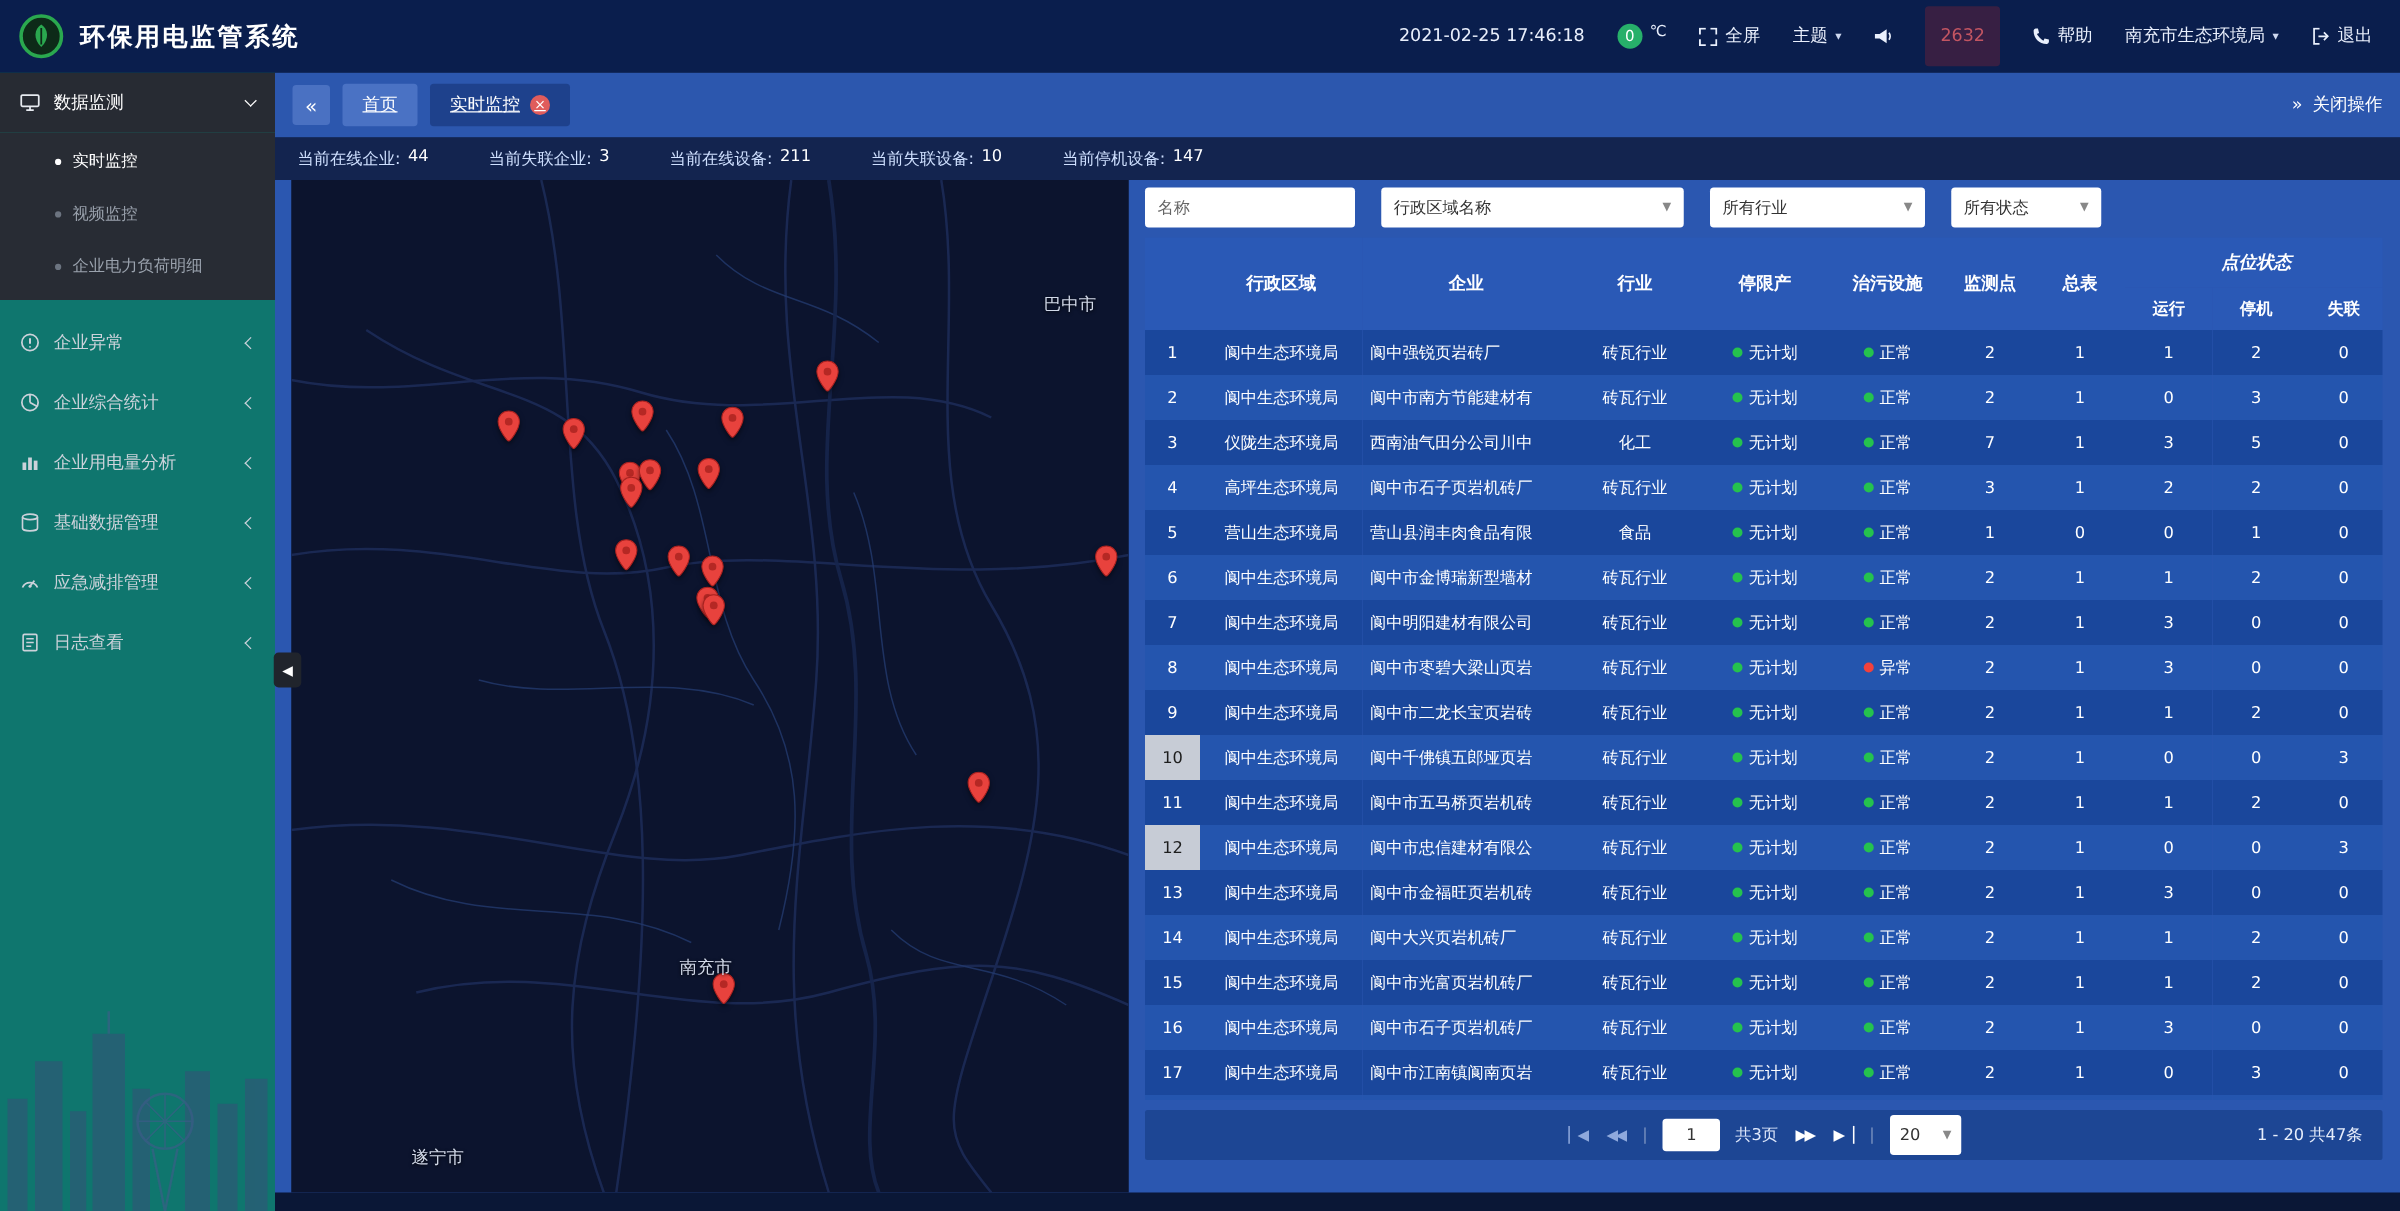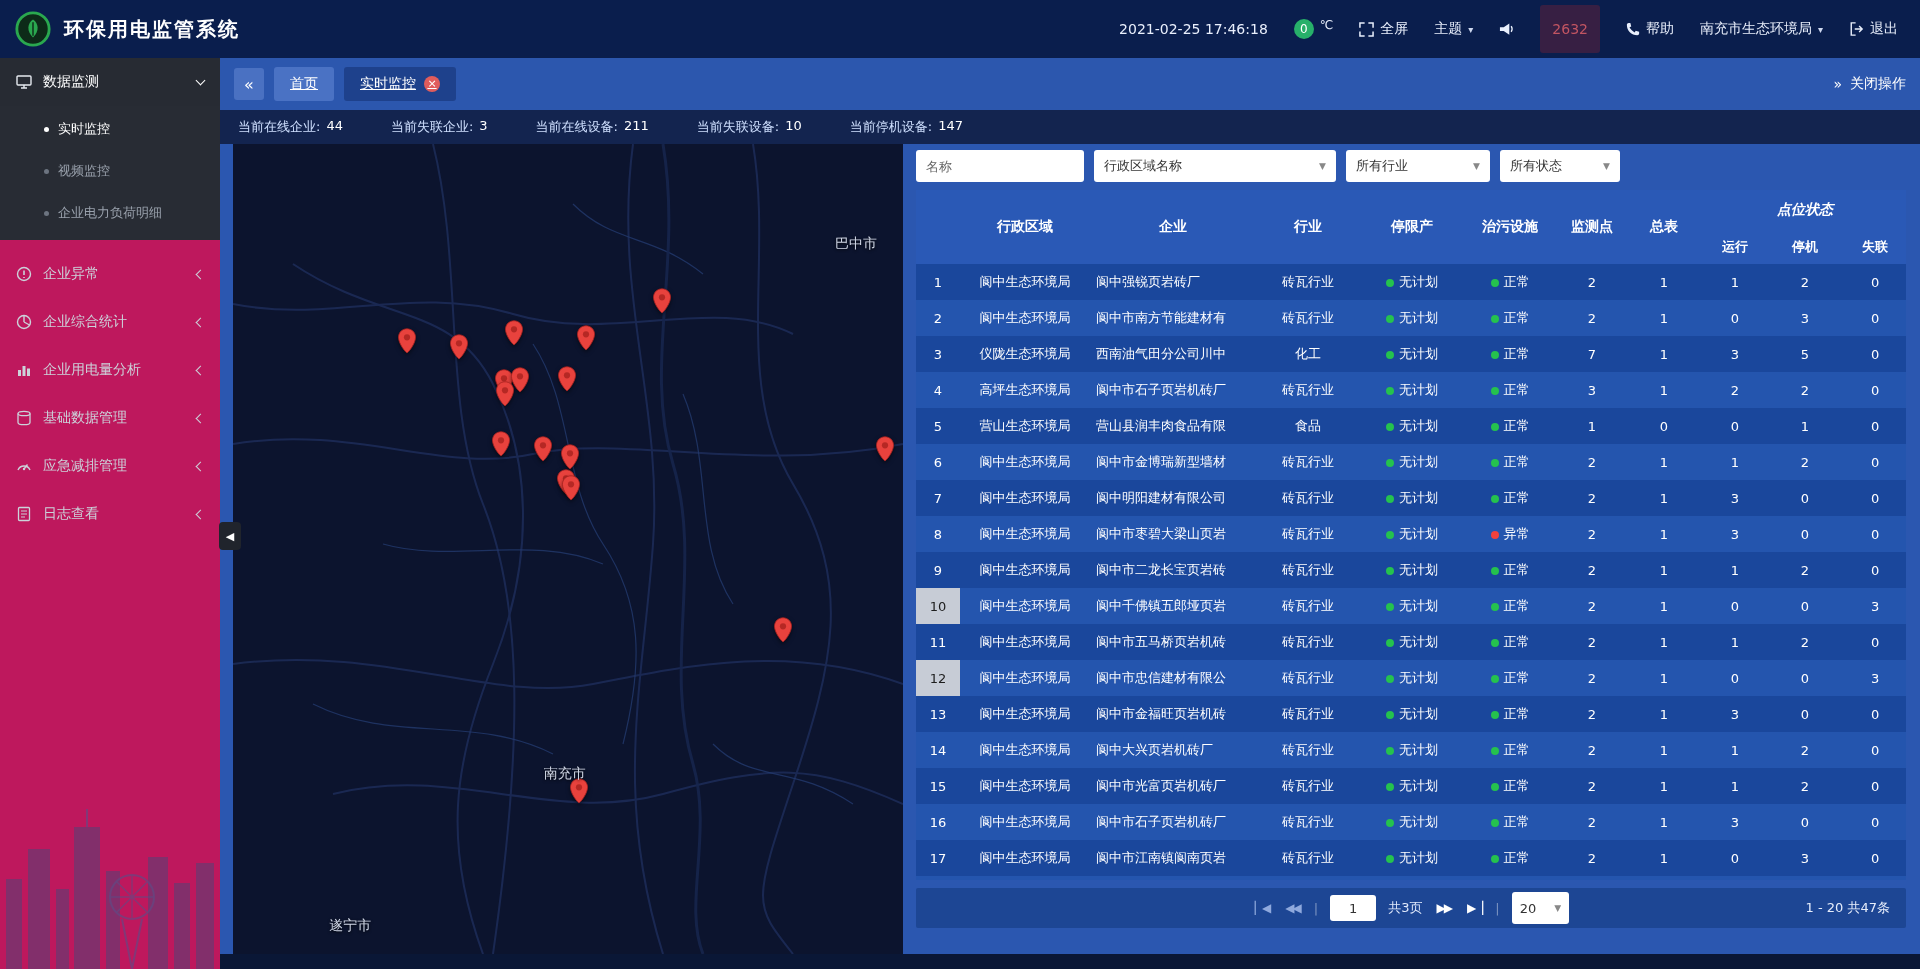--- a/index.html
+++ b/index.html
@@ -14,21 +14,21 @@
   .hdr-right { margin-left:auto; display:flex; align-items:center; gap:26px; padding-right:22px; }
   .hdr-item { display:flex; align-items:center; gap:6px; font-size:14px; color:#e9effc; cursor:pointer; white-space:nowrap; }
   .hdr-static { cursor:default; }
   .temp-badge { width:20px; height:20px; border-radius:50%; background:#27b06a; color:#fff;
     font-size:12px; display:flex; align-items:center; justify-content:center; }
   .temp-unit { font-size:12px; position:relative; top:-4px; }
   .caret { font-size:10px; color:#cfd9f0; }
   .alarm-num { background:rgba(140,35,50,.35); color:#c25562; padding:16px 12px; border-radius:3px; font-size:14px; }
 
   
-  .sidebar { position:absolute; left:0; top:58px; width:220px; bottom:0; background:#be185d; z-index:10; overflow:hidden; }
+  .sidebar { position:absolute; left:0; top:58px; width:220px; bottom:0; background:#0f766e; z-index:10; overflow:hidden; }
   .side-sec { height:48px; display:flex; align-items:center; gap:11px; padding:0 16px;
     color:#ccd2da; font-size:14px; cursor:pointer; }
   .side-sec .chev { margin-left:auto; }
   .side-sec.open { background:#272b33; color:#fff; }
   .submenu { background:#282c34; padding:2px 0 6px 0; }
   .sub-item { height:42px; display:flex; align-items:center; gap:9px; padding-left:44px;
     font-size:13px; color:#9aa2ad; cursor:pointer; }
   .sub-item .bullet { width:5px; height:5px; border-radius:50%; background:#6c7480; }
   .sub-item.active { color:#ffffff; }
   .sub-item.active .bullet { background:#ffffff; }
@@ -66,27 +66,27 @@
   .city-label { position:absolute; transform:translate(-50%,-50%); color:#d2d9e8; font-size:14px;
     text-shadow:0 1px 3px rgba(0,0,0,.9); white-space:nowrap; }
   .pin { position:absolute; transform:translate(-50%,-100%); cursor:pointer;
     filter:drop-shadow(0 2px 2px rgba(0,0,0,.5)); }
   .collapse-btn { position:absolute; left:219px; top:522px; width:22px; height:28px; background:#20242c;
     color:#fff; border-radius:4px; display:flex; align-items:center; justify-content:center;
     font-size:11px; cursor:pointer; z-index:15; }
 
   
   .panel { position:absolute; left:696px; top:6px; right:14px; bottom:26px; display:flex; flex-direction:column; gap:8px; }
-  .filters { display:flex; gap:10px; height:32px; flex:0 0 auto; }
+  .filters { display:flex; gap:21px; height:32px; flex:0 0 auto; }
   .filter-input { width:168px; height:32px; background:#fff; border:none; border-radius:3px;
     padding:0 10px; font-size:13px; color:#333; outline:none; font-family:inherit; }
   .filter-input::placeholder { color:#666; }
   .filter-select { height:32px; background:#fff; border-radius:3px; display:flex; align-items:center;
     justify-content:space-between; padding:0 10px; font-size:13px; color:#333; cursor:pointer; }
-  .fs-region { width:242px; } .fs-industry { width:144px; } .fs-status { width:120px; }
+  .fs-region { width:242px; } .fs-industry { width:172px; } .fs-status { width:120px; }
   .sel-caret { font-size:9px; color:#888; margin-left:10px; }
 
   .table-wrap { flex:1 1 auto; overflow:hidden; }
   table { width:100%; border-collapse:collapse; table-layout:fixed; color:#fff; }
   thead th { background:#2a59b6; font-weight:bold; font-size:14px; }
   thead tr.h-main th { height:40px; }
   thead th.group-th { height:24px; font-style:italic; font-size:14px; }
   thead tr.h-sub th { height:34px; font-size:13px; }
   tbody td { height:36px; text-align:center; font-size:13px; white-space:nowrap;
     overflow:hidden; text-overflow:ellipsis; }

